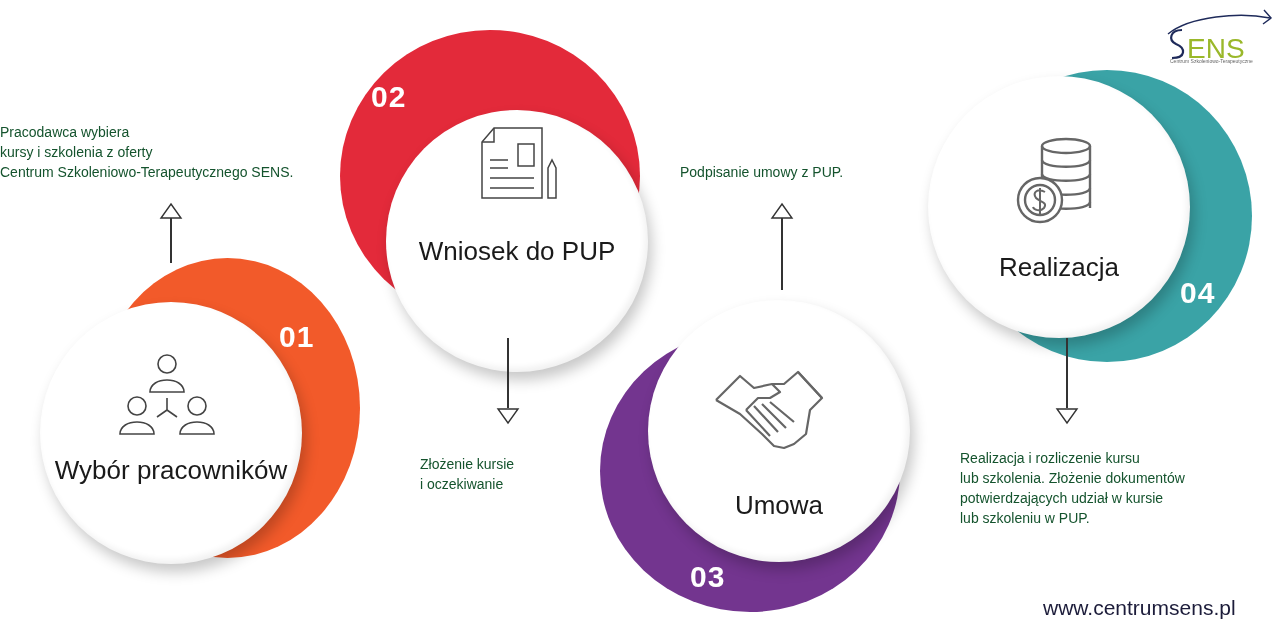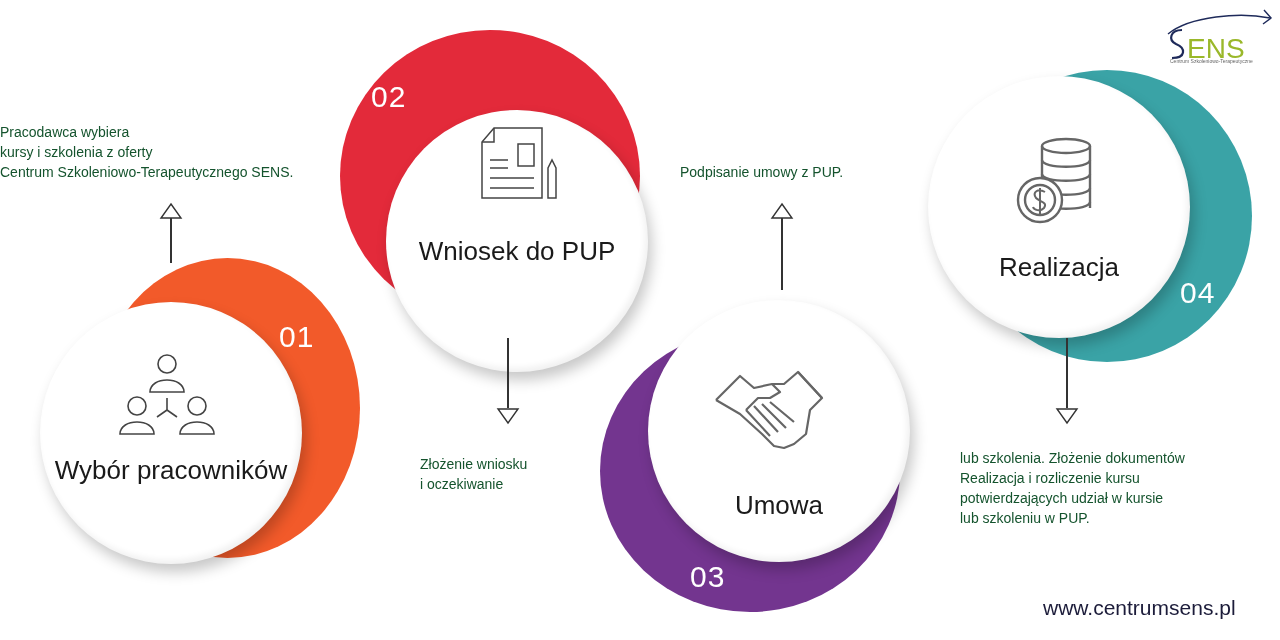--- a/index.html
+++ b/index.html
@@ -1,21 +1,21 @@
 <!DOCTYPE html>
 <html><head>
 <meta charset="utf-8">
 <style>
   html, body { margin:0; padding:0; }
   body { width:1280px; height:640px; background:#ffffff; position:relative; overflow:hidden;
          font-family:"Liberation Sans", "DejaVu Sans", sans-serif; color:#222; }
   .crescent { position:absolute; border-radius:50%; }
   .disc { position:absolute; border-radius:50%; background:#ffffff;
           box-shadow: 4px 8px 14px rgba(0,0,0,0.22), inset -3px -4px 6px rgba(0,0,0,0.06); }
-  .num { position:absolute; color:#fff; font-weight:normal; font-size:30px; letter-spacing:1px; }
+  .num { position:absolute; color:#fff; font-weight:bold; font-size:30px; letter-spacing:1px; }
   .title { position:absolute; font-size:26px; color:#1a1a1a; white-space:nowrap; text-align:center; }
   .desc { position:absolute; font-size:14px; line-height:20px; color:#14532d; text-align:left; white-space:nowrap; }
   .vline { position:absolute; width:1.5px; background:#333; }
   .arrow { position:absolute; }
   .icon { position:absolute; }
   .url { position:absolute; font-size:21px; color:#1c1c3a; }
   .logo { position:absolute; }
 </style>
 </head>
 <body>
@@ -70,21 +70,21 @@
   </svg>
 </div>
 <div class="title" style="left:386px; top:236px; width:262px;">Wniosek do PUP</div>
 <div class="vline" style="left:507px; top:338px; height:70px;"></div>
 <div class="arrow" style="left:496px; top:407px;">
   <svg width="24" height="18">
       <polygon points="2,2 22,2 12,16" fill="#fff" stroke="#333" stroke-width="1.4"></polygon>
     </svg>
 </div>
 <div class="desc" style="left:420px; top:454px; width:180px;">
-  <div>Złożenie wniosku</div>
+  <div>Złożenie kursie</div>
   <div>i oczekiwanie</div>
 </div>
 
 <div class="crescent" style="left:600px; top:330px; width:300px; height:282px; background:#73358f;"></div>
 <div class="num" style="left:690px; top:560px;">03</div>
 <div class="disc" style="left:648px; top:300px; width:262px; height:262px;"></div>
 <div class="icon" style="left:714px; top:370px;">
   <svg width="110" height="82" viewBox="0 0 110 82" fill="none" stroke="#666" stroke-width="2.2" stroke-linejoin="round">
     <path d="M2 30 L26 6 L40 18 L58 14 L66 22 L56 28 L44 28 L32 40"></path>
     <path d="M108 28 L84 2 L70 14 L58 14"></path>
@@ -117,19 +117,19 @@
   </svg>
 </div>
 <div class="title" style="left:928px; top:252px; width:262px;">Realizacja</div>
 <div class="vline" style="left:1066px; top:338px; height:70px;"></div>
 <div class="arrow" style="left:1055px; top:407px;">
   <svg width="24" height="18">
       <polygon points="2,2 22,2 12,16" fill="#fff" stroke="#333" stroke-width="1.4"></polygon>
     </svg>
 </div>
 <div class="desc" style="left:960px; top:448px; width:280px;">
+  <div>Realizacja i rozliczenie kursu</div>
   <div>lub szkolenia. Złożenie dokumentów</div>
-  <div>Realizacja i rozliczenie kursu</div>
   <div>potwierdzających udział w kursie</div>
   <div>lub szkoleniu w PUP.</div>
 </div>
 
 <div class="url" style="left:1043px; top:596px;">www.centrumsens.pl</div>
 
 </body></html>

